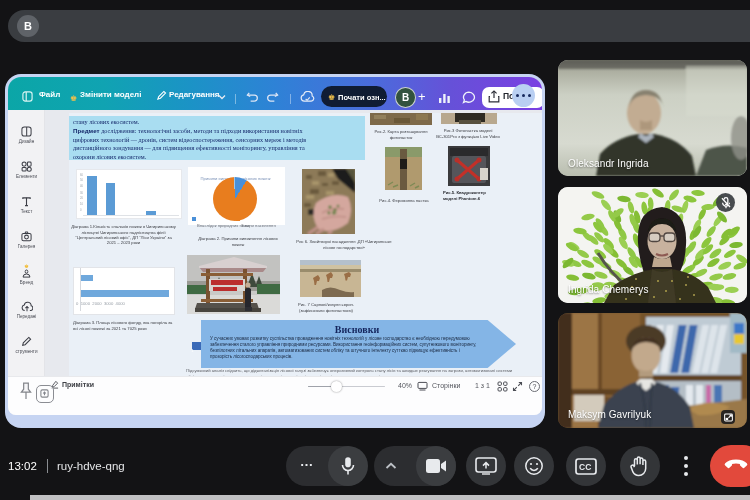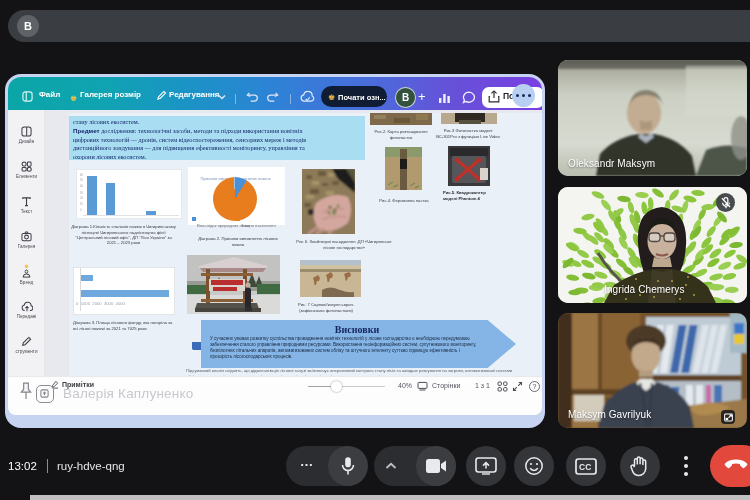--- a/index.html
+++ b/index.html
@@ -51,21 +51,21 @@
   <div id="win" class="abs">
    <div id="winin">
     <div id="tb" class="abs">
 
       <svg class="abs" style="left:14px;top:14px" width="11" height="11" viewBox="0 0 12 12" fill="none" stroke="#d9f4f2" stroke-width="1.3">
             <rect x="1" y="1" width="10" height="10" rx="2.5"></rect>
             <line x1="4.6" y1="1" x2="4.6" y2="11"></line>
           </svg>
       <div class="tbt" style="left:31px;">Файл</div>
       <div class="abs" style="left:62px;top:16.5px;color:#f2c14b;font-size:8px;">♚</div>
-      <div class="tbt" style="left:72px;">Галерея розмір</div>
+      <div class="tbt" style="left:72px;">Змінити моделі</div>
       <svg class="abs" style="left:148px;top:13px" width="11" height="11" viewBox="0 0 12 12" fill="none" stroke="#fff" stroke-width="1.2">
             <path d="M2 10 L3 7.2 L8.6 1.6 L10.4 3.4 L4.8 9 Z"></path>
           </svg>
       <div class="tbt" style="left:161px;text-align:right;">Редагування</div>
       <svg class="abs" style="left:210px;top:17px" width="8" height="6" viewBox="0 0 8 6" fill="none" stroke="#e8eaf2" stroke-width="1.3">
             <path d="M1 1.5 L4 4.5 L7 1.5"></path>
           </svg>
       <div class="abs" style="left:227px;top:17px;width:1px;height:10px;background:rgba(255,255,255,.4);"></div>
       <svg class="abs" style="left:238px;top:13px" width="13" height="13" viewBox="0 0 14 14" fill="none" stroke="#dde6f5" stroke-width="1.4">
             <path d="M3.5 3 L1.5 5.5 L4.5 7"></path>
@@ -360,21 +360,20 @@
         </svg>
     <div class="abs" style="left:28px;top:308px;width:18px;height:18px;border:1.3px solid #8b8d93;border-radius:5px;background:rgba(252,252,253,.7);">
       <svg class="abs" style="left:3px;top:3px" width="9" height="9" viewBox="0 0 10 10" fill="none" stroke="#83858b" stroke-width="1.2">
             <rect x="1" y="1" width="8" height="8" rx="1.5"></rect>
             <path d="M5 7 V3.6 M3.5 5 L5 3.4 L6.5 5"></path>
           </svg>
     </div>
    </div>
   </div>
 
-  <div class="abs ovname" style="left:63px;top:386px;">Валерія Каплуненко</div>
 
   <div class="abs" style="left:512px;top:84px;width:23px;height:23px;border-radius:50%;background:#b9cff2;">
     <div style="position:absolute;left:4px;top:10px;width:3px;height:3px;border-radius:50%;background:#16295e;"></div>
     <div style="position:absolute;left:10px;top:10px;width:3px;height:3px;border-radius:50%;background:#16295e;"></div>
     <div style="position:absolute;left:16px;top:10px;width:3px;height:3px;border-radius:50%;background:#16295e;"></div>
   </div>
 
   <div class="tile abs" id="tile1" style="top:60px;height:116px;background:#b9bdb4;">
     <svg width="189" height="116" viewBox="0 0 189 116">
       <defs>
@@ -676,22 +675,22 @@
       </g>
     </svg>
     <div class="abs" style="left:163px;top:97px;width:14px;height:14px;border-radius:4px;background:rgba(24,24,26,.88);">
       <svg class="abs" style="left:2.5px;top:2.5px" width="9" height="9" viewBox="0 0 14 13" fill="none" stroke="#fff" stroke-width="1.6">
           <rect x="1" y="1" width="12" height="11" rx="1.5"></rect>
           <path d="M7 7 L11.5 2.5 M8.5 2.5 h3 v3"></path>
           <rect x="2.5" y="7" width="4" height="3.5" fill="#fff" stroke="none"></rect>
         </svg>
     </div>
   </div>
-  <div class="tname abs" style="left:568px;top:158px;">Oleksandr Maksym</div>
-  <div class="tname abs" style="left:568px;top:284px;margin-left:36px;">Ingrida Chemerys</div>
+  <div class="tname abs" style="left:568px;top:158px;">Oleksandr Ingrida</div>
+  <div class="tname abs" style="left:568px;top:284px;">Ingrida Chemerys</div>
   <div class="tname abs" style="left:568px;top:409px;">Maksym Gavrilyuk</div>
 
   <div class="abs" style="left:8px;top:460px;color:#fff;font-size:11.5px;">13:02</div>
   <div class="abs" style="left:47px;top:459px;width:1px;height:14px;background:#8a8d91;"></div>
   <div class="abs" style="left:57px;top:460px;color:#e4e5e7;font-size:11.5px;">ruy-hdve-qng</div>
 
   <div class="abs cpill" style="left:286px;width:80px;"></div>
   <div class="abs cbtn" style="left:328px;background:#3b3d40;"></div>
   <div class="abs cpill" style="left:374px;width:82px;"></div>
   <div class="abs cbtn" style="left:416px;background:#3b3d40;"></div>

